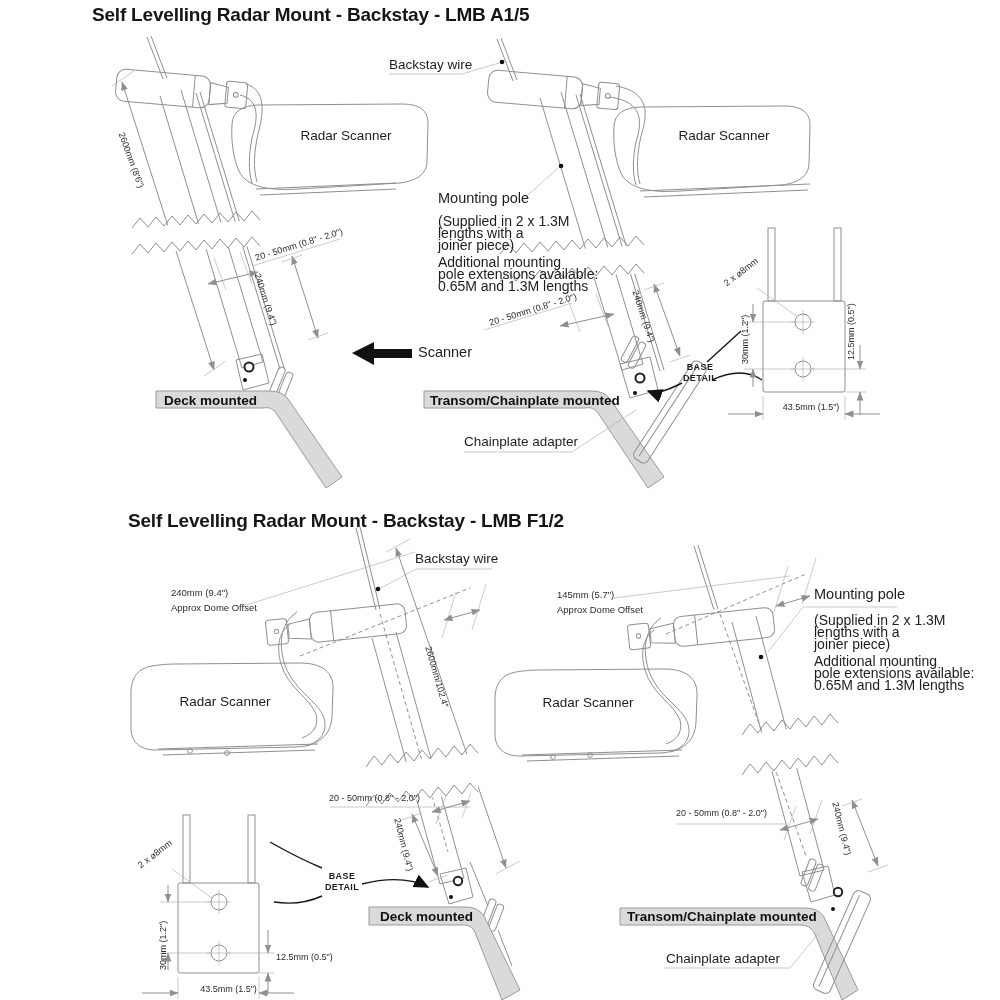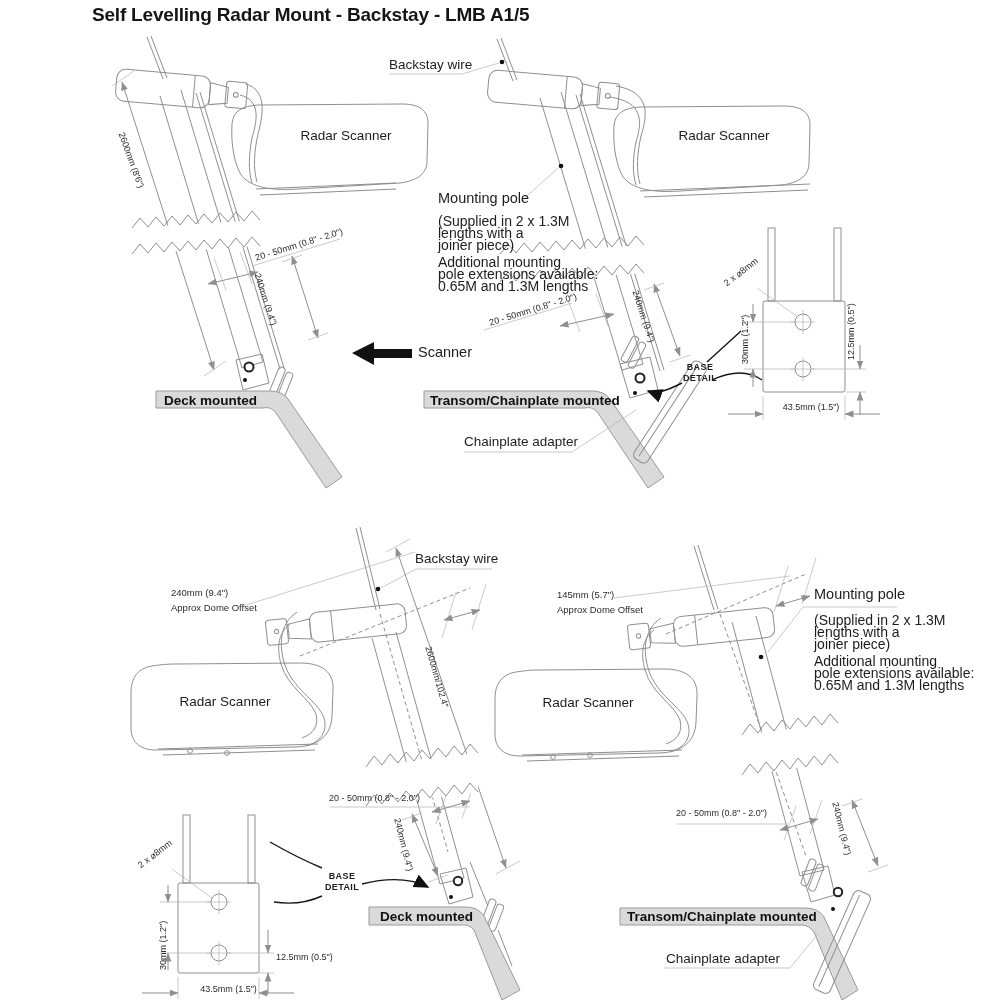--- a/index.html
+++ b/index.html
@@ -246,20 +246,21 @@
     <path class="band" d="M620,908 L806,908 Q818,908 824,917 L858,990 L842,1000 L814,932 Q809,925 801,925 L620,925 Z"></path>
     <g transform="translate(842,942) rotate(24)">
       <rect class="ln" x="-9" y="-54" width="18" height="108" rx="5"></rect>
       <line class="ln" x1="-3" y1="-50" x2="-3" y2="50"></line>
     </g>
     <path class="thin" d="M664,968 L790,968 M790,968 L818,934"></path>
   </g>
 </svg>
 
 <div class="lbl t-title" style="left:92px;top:4px">Self Levelling Radar Mount - Backstay - LMB A1/5</div>
+<div class="lbl t-title" style="left:128px;top:510px">Self Levelling Radar Mount - Backstay - LMB F1/2</div>
 
 <div class="lbl t-scan" style="left:286px;top:128px">Radar Scanner</div>
 <div class="lbl t-scan" style="left:664px;top:128px">Radar Scanner</div>
 <div class="lbl t-scan" style="left:165px;top:694px">Radar Scanner</div>
 <div class="lbl t-scan" style="left:528px;top:695px">Radar Scanner</div>
 
 <div class="lbl t-callout" style="left:389px;top:57px">Backstay wire</div>
 <div class="lbl t-callout" style="left:415px;top:551px">Backstay wire</div>
 
 <div class="lbl t-callout2" style="left:438px;top:190px">Mounting pole</div>

